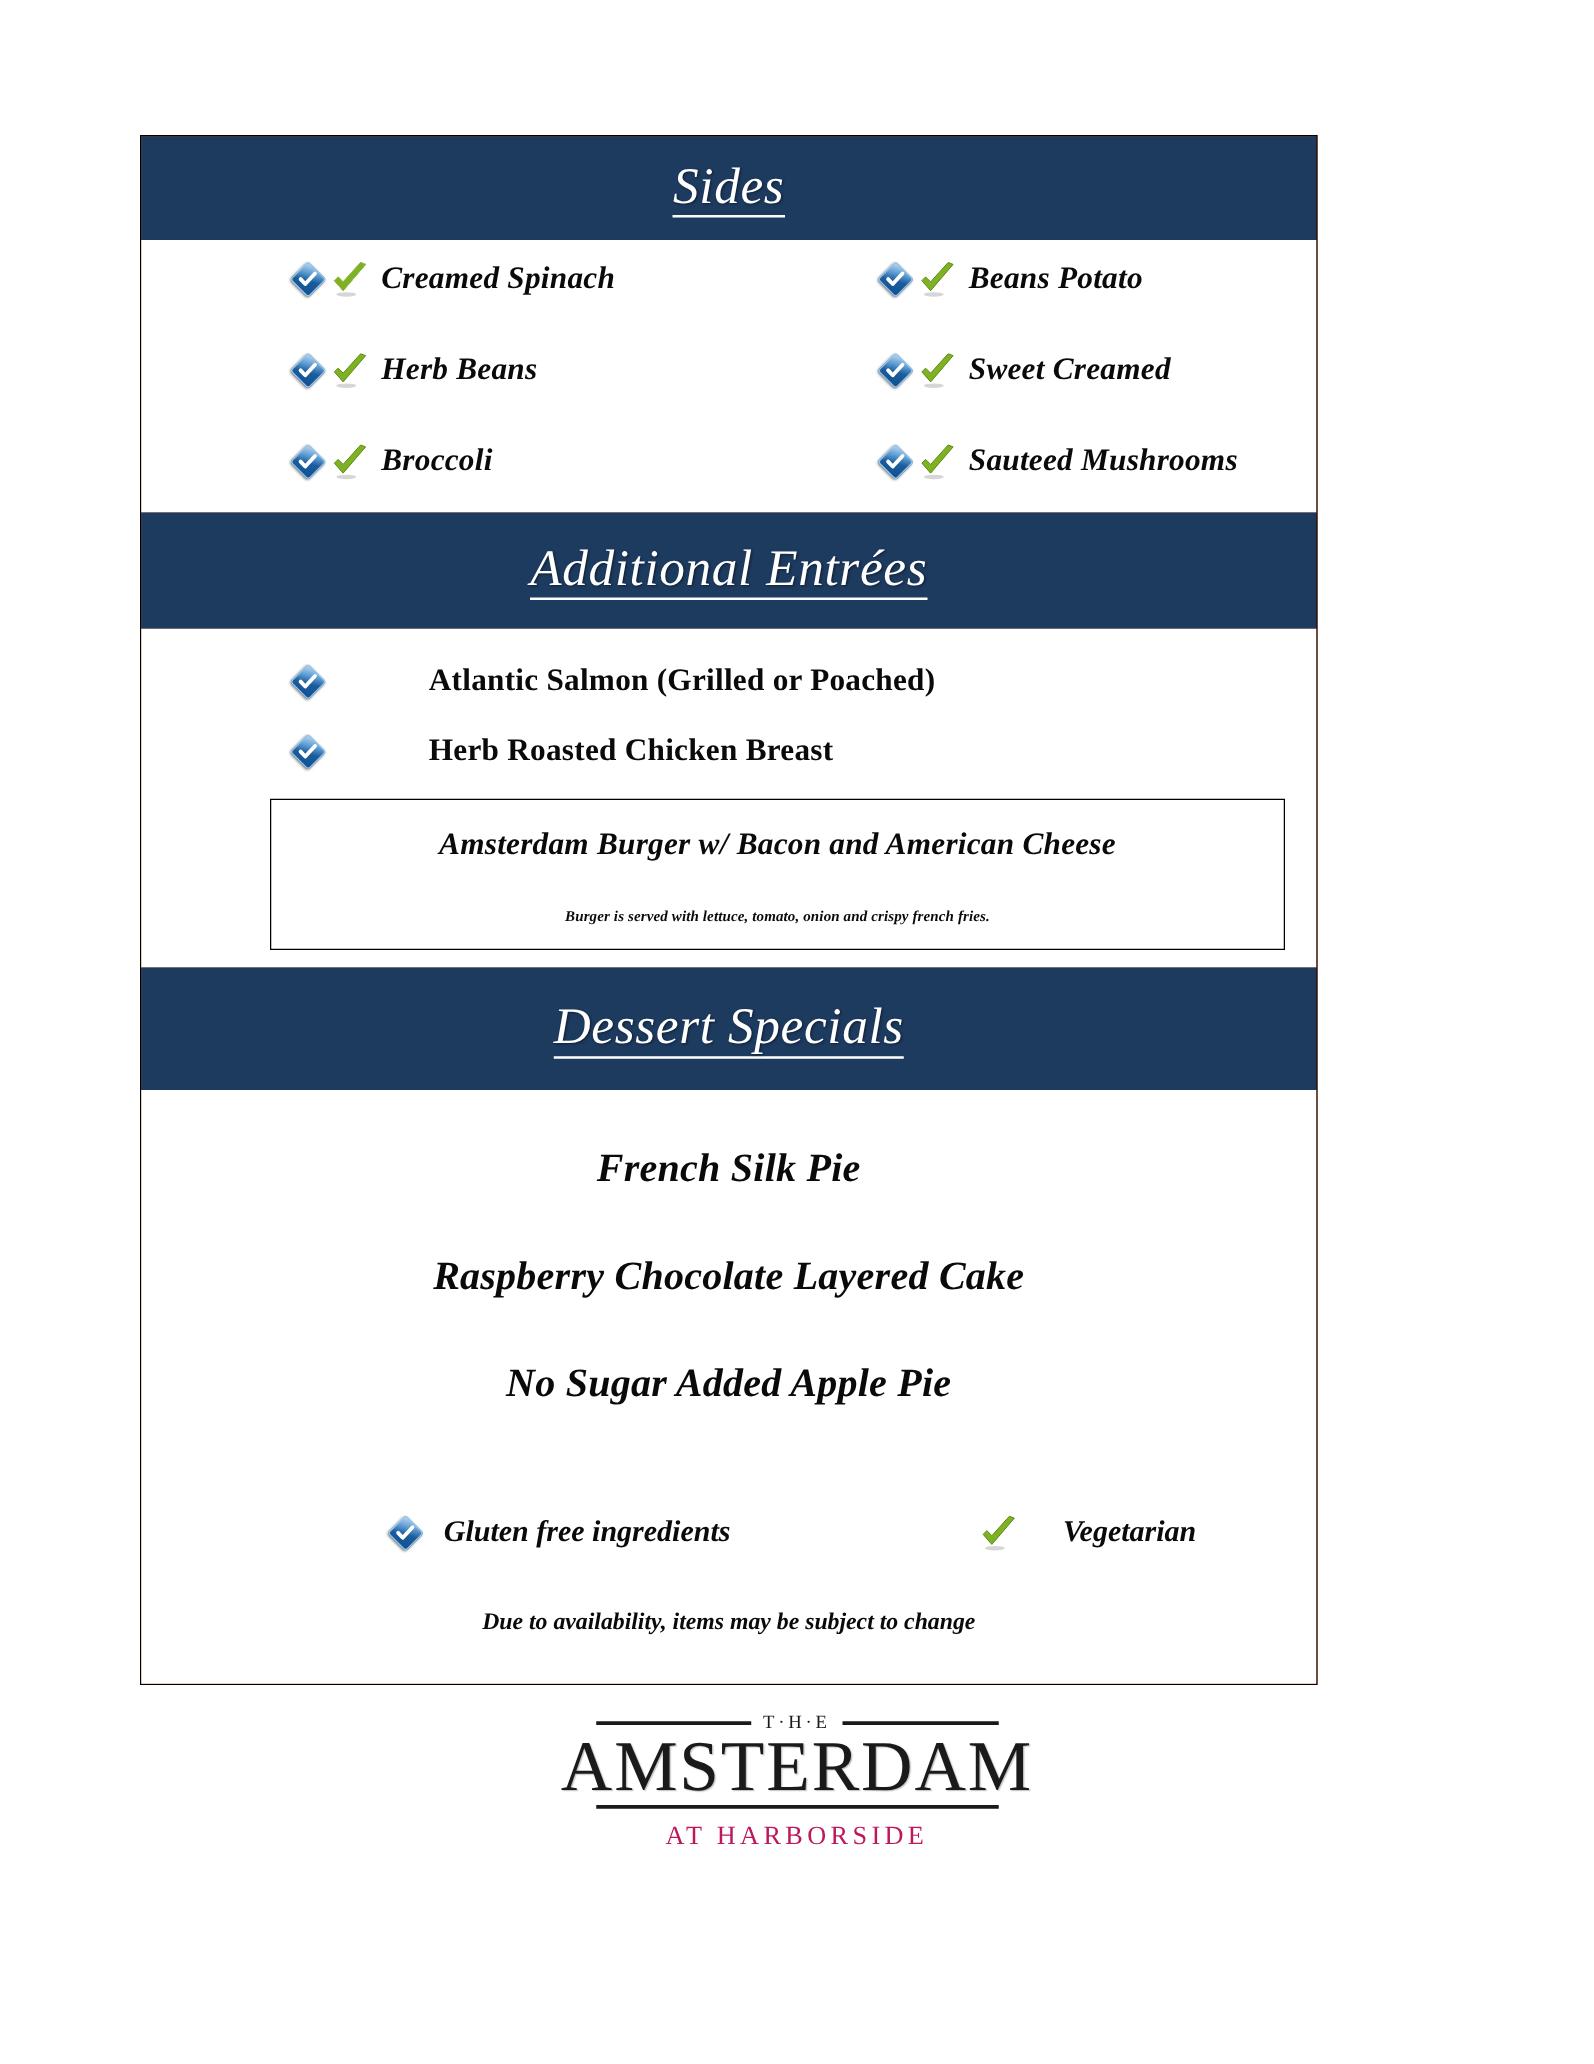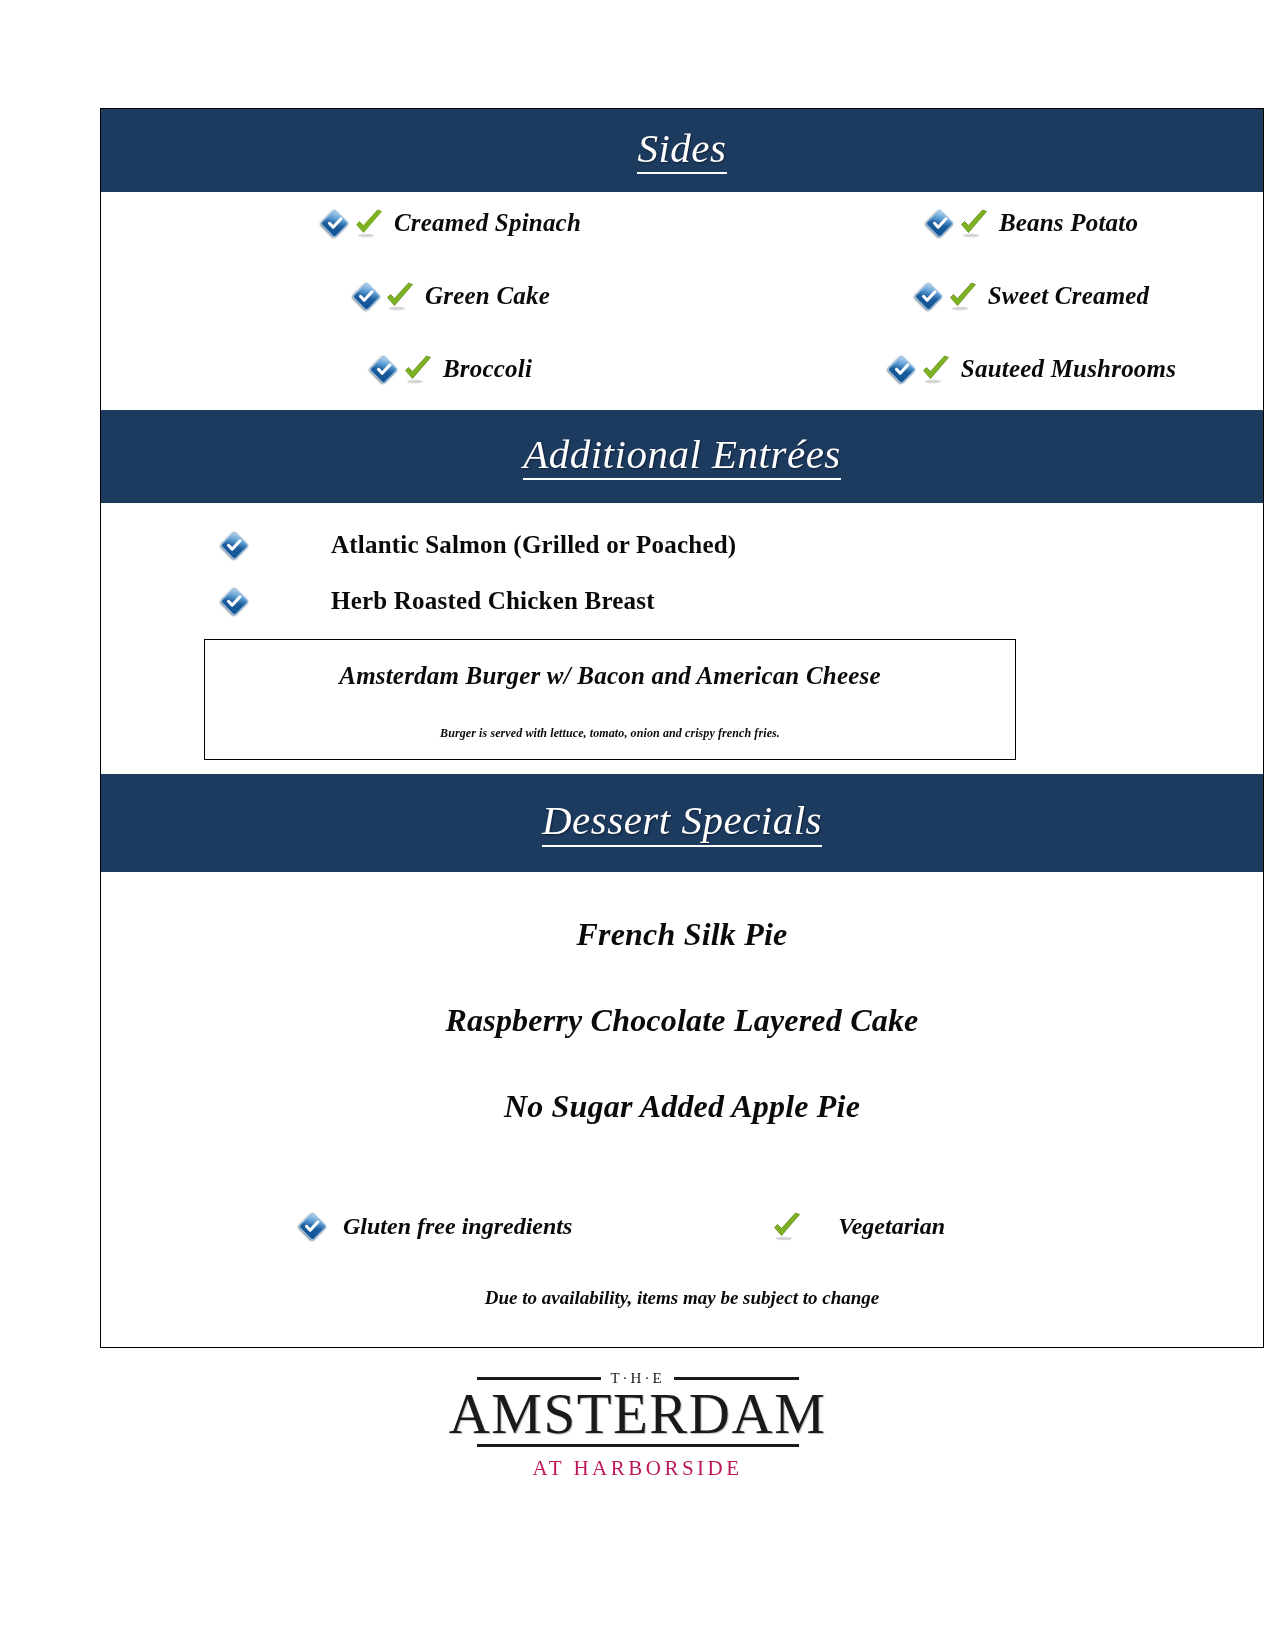--- a/index.html
+++ b/index.html
@@ -19,23 +19,23 @@
     position: absolute;
     left: 0; top: 0;
     width: 1275px;
     height: 1651px;
     overflow: hidden;
   }
 
   
   .menu-frame {
     position: absolute;
-    left: 100px;
+    left: 112px;
     top: 108px;
-    width: 1164px;
+    width: 942px;
     border: 1.5px solid #000000;
     box-sizing: border-box;
     background: #c2410c;
   }
 
   
   .band {
     background: #1d3a5f;
     width: 100%;
     box-sizing: border-box;
@@ -75,21 +75,20 @@
   .sides-grid {
     display: grid;
     grid-template-columns: 1fr 1fr;
     row-gap: 43px;
   }
   .side-item {
     display: flex;
     align-items: center;
     padding-left: 118px;
     box-sizing: border-box;
-    justify-content: center;
   }
   .side-item .icons {
     display: flex;
     align-items: center;
     width: 74px;
     flex: none;
   }
   .item-label {
     font-family: "Liberation Serif", serif;
     font-style: italic;
@@ -355,21 +354,21 @@
                   <path d="M9.5 15.3 L13.2 19.2 L21 10.8" fill="none" stroke="#ffffff" stroke-width="3.1" stroke-linecap="round" stroke-linejoin="round"></path>
                 </svg>
             </span>
             <span class="veg-icon">
               <svg viewBox="0 0 34 30" width="34" height="30">
                   <path d="M4.5 16.5 L11.5 24.5 L29.5 3.5 L25.5 2 L11.5 17.5 L7.5 13.5 Z" fill="#7fb223" stroke="#5d8a16" stroke-width="0.8"></path>
                   <ellipse cx="14" cy="27.5" rx="8" ry="1.8" fill="rgba(0,0,0,0.16)"></ellipse>
                 </svg>
             </span>
           </span>
-          <span class="item-label">Green Cake</span>
+          <span class="item-label">Herb Beans</span>
         </div>
 
         <div class="side-item">
           <span class="icons">
             <span class="gf-icon">
               <span class="diamond"></span>
               <svg class="check" viewBox="0 0 30 30">
                   <path d="M9.5 15.3 L13.2 19.2 L21 10.8" fill="none" stroke="#ffffff" stroke-width="3.1" stroke-linecap="round" stroke-linejoin="round"></path>
                 </svg>
             </span>

